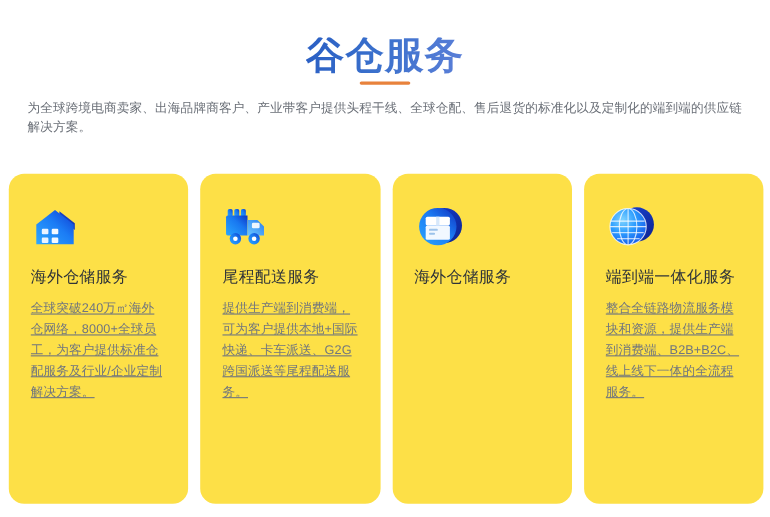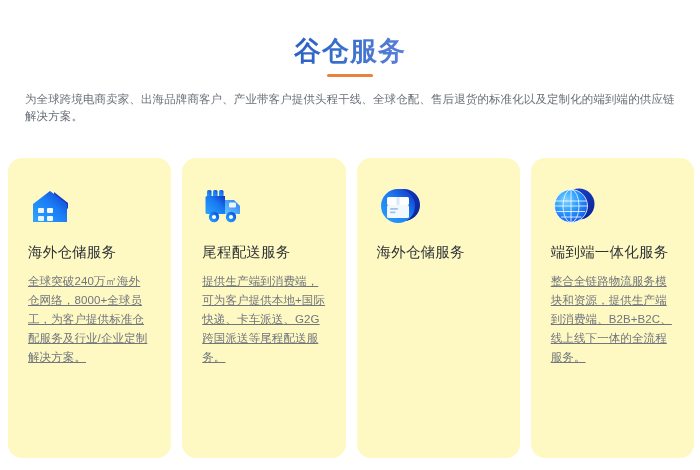--- a/index.html
+++ b/index.html
@@ -20,21 +20,21 @@
     position: relative;
     box-sizing: border-box;
   }
 
   
   .header {
     padding-top: 34px;
     text-align: center;
   }
   .title {
-    font-size: 27px;
+    font-size: 35px;
     font-weight: 700;
     letter-spacing: 1px;
     line-height: 34px;
     background: linear-gradient(100deg, #2a5fc4 0%, #3a70cc 45%, #5b7fd8 100%);
     -webkit-background-clip: text;
     background-clip: text;
     color: #2f66c8;
     -webkit-text-fill-color: transparent;
     display: inline-block;
   }
@@ -60,21 +60,21 @@
     position: absolute;
     left: 8px;
     top: 158px;
     width: 686px;
     display: flex;
     gap: 11px;
   }
   .card {
     width: 164px;
     height: 300px;
-    background: #fef9c3;
+    background: #fde047;
     border-radius: 14px;
     box-sizing: border-box;
     padding: 26px 20px 0 20px;
     position: relative;
   }
   .card-icon {
     width: 46px;
     height: 44px;
     position: relative;
     margin-bottom: 14px;

